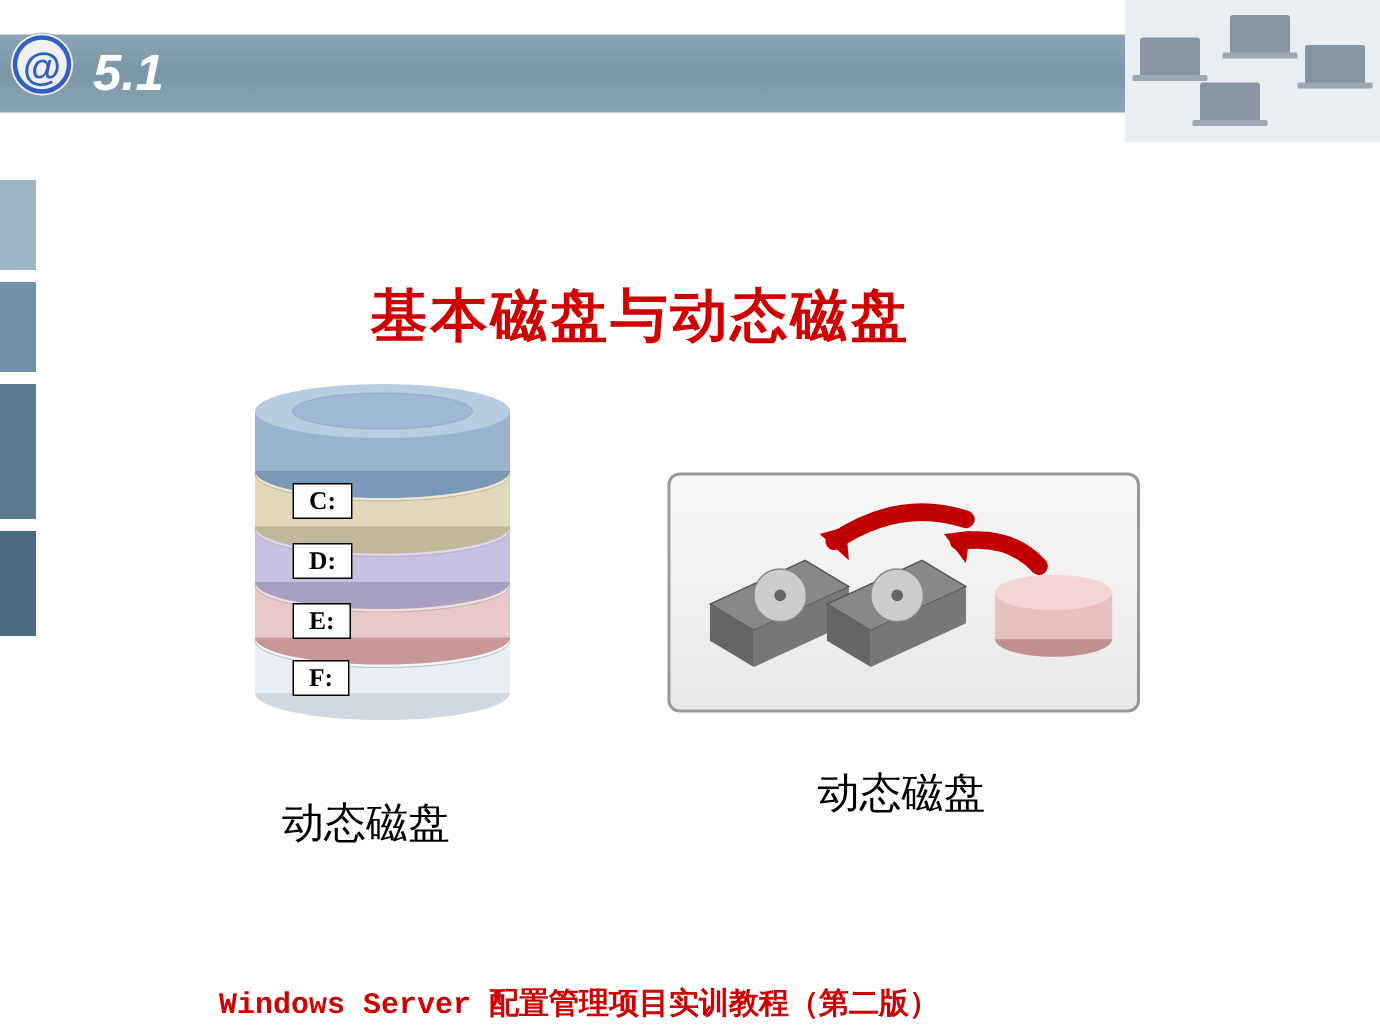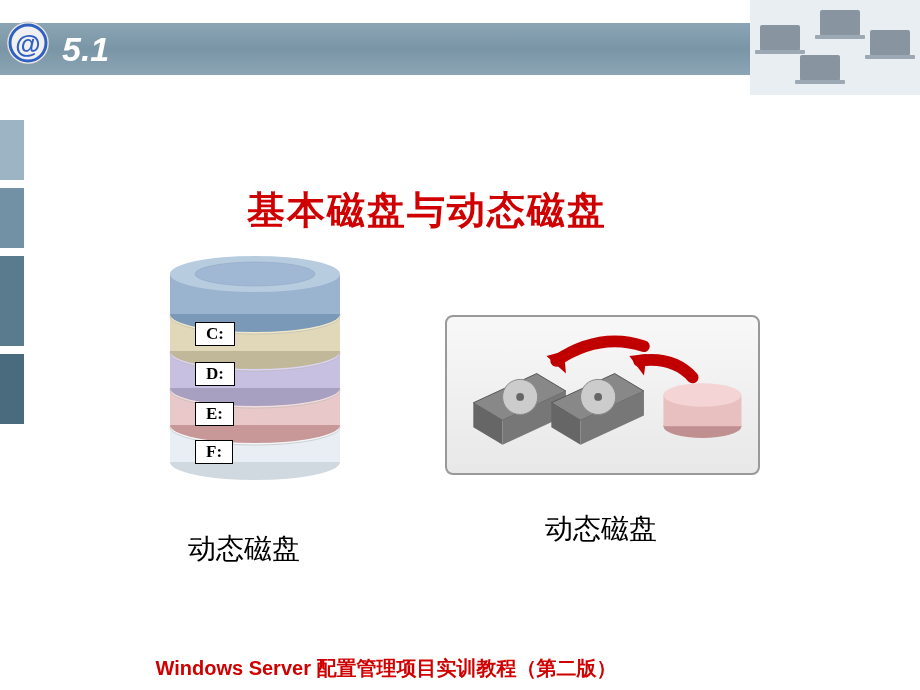--- a/index.html
+++ b/index.html
@@ -110,21 +110,21 @@
     }
     .footer {
       position: absolute;
       bottom: 8px;
       left: 0;
       width: 772px;
       text-align: center;
       color: #d00000;
       font-size: 20px;
       font-weight: bold;
-      font-family: Liberation Sans, sans-serif;
+      font-family: Liberation Mono, monospace;
     }
     .drive-label {
       position: absolute;
       background: #fff;
       border: 1px solid #000;
       font-family: "Times New Roman", serif;
       font-size: 17px;
       font-weight: bold;
       padding: 1px 10px;
       left: 195px;

